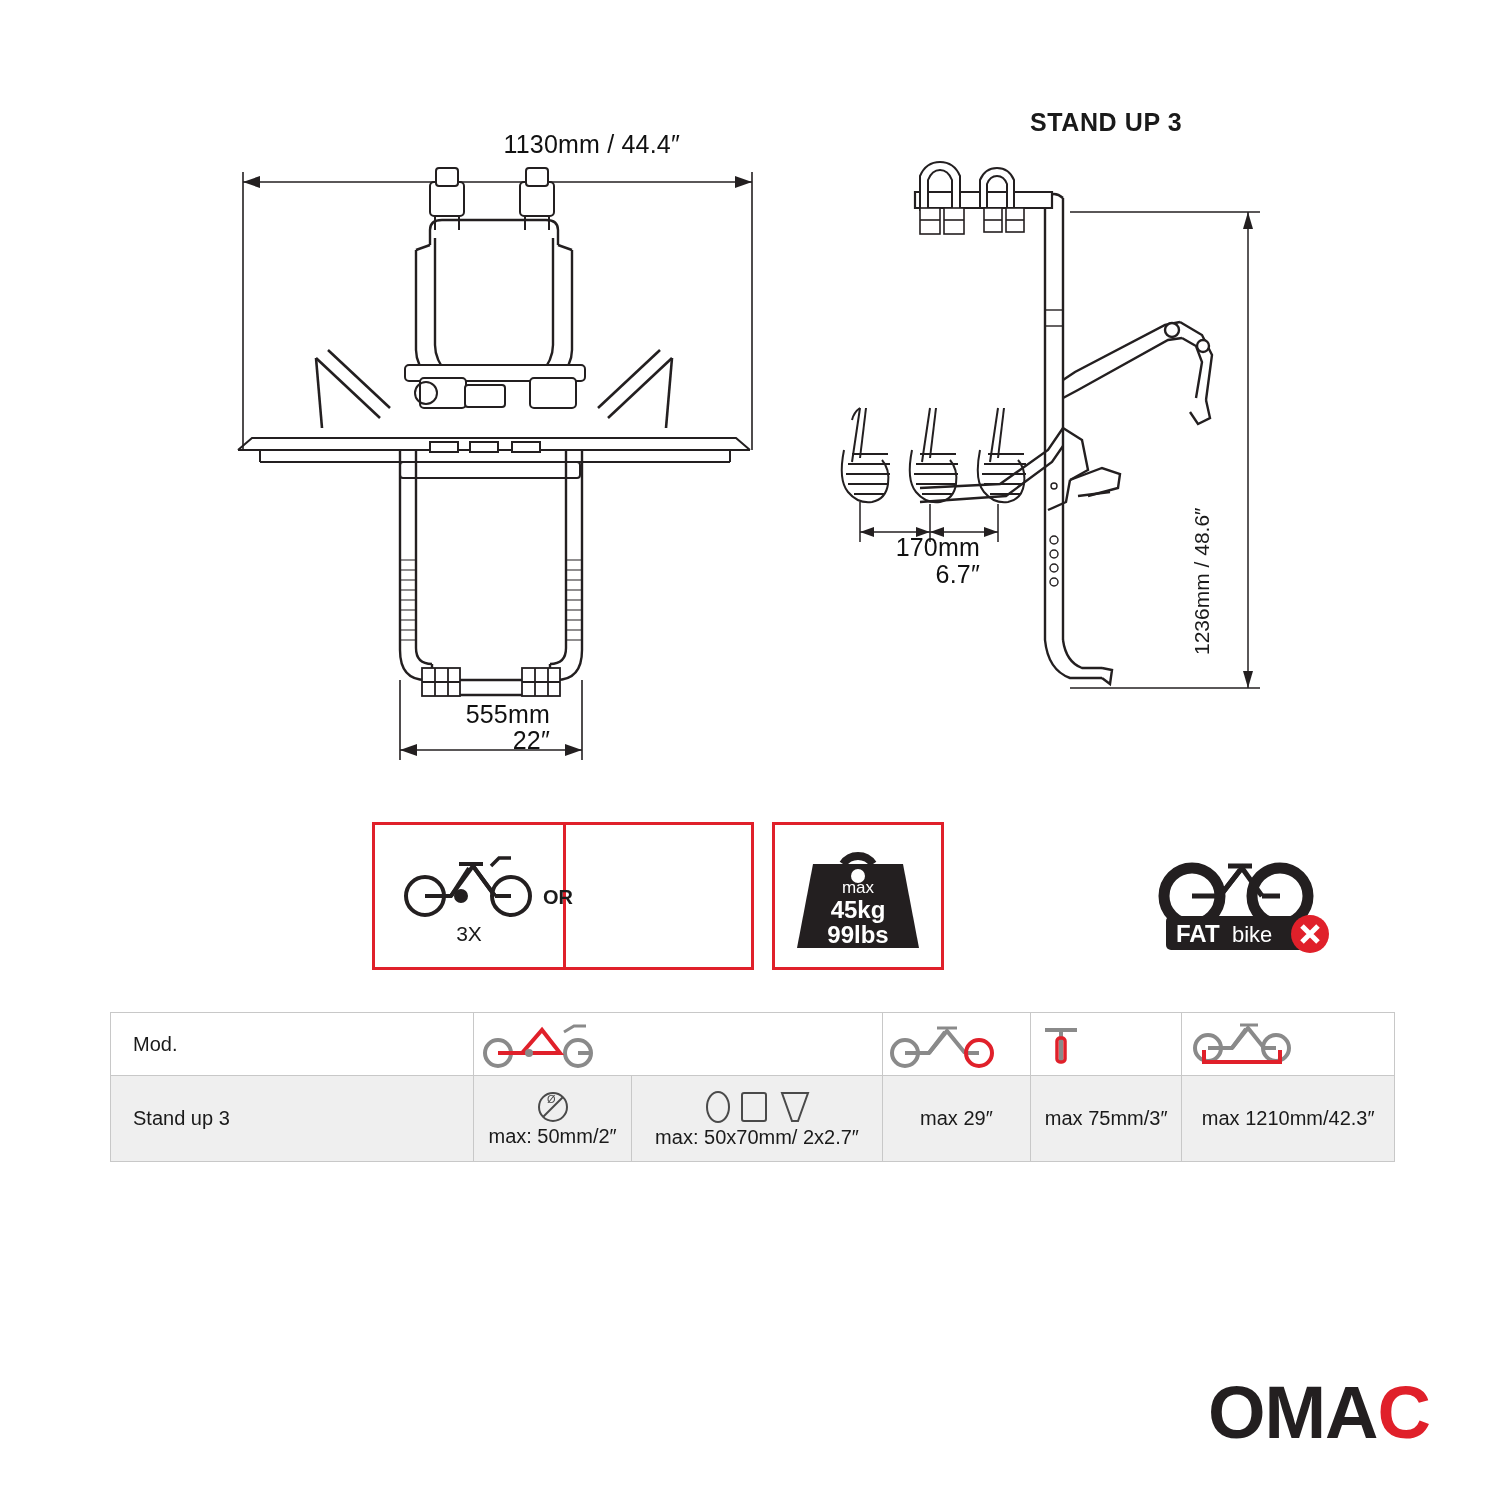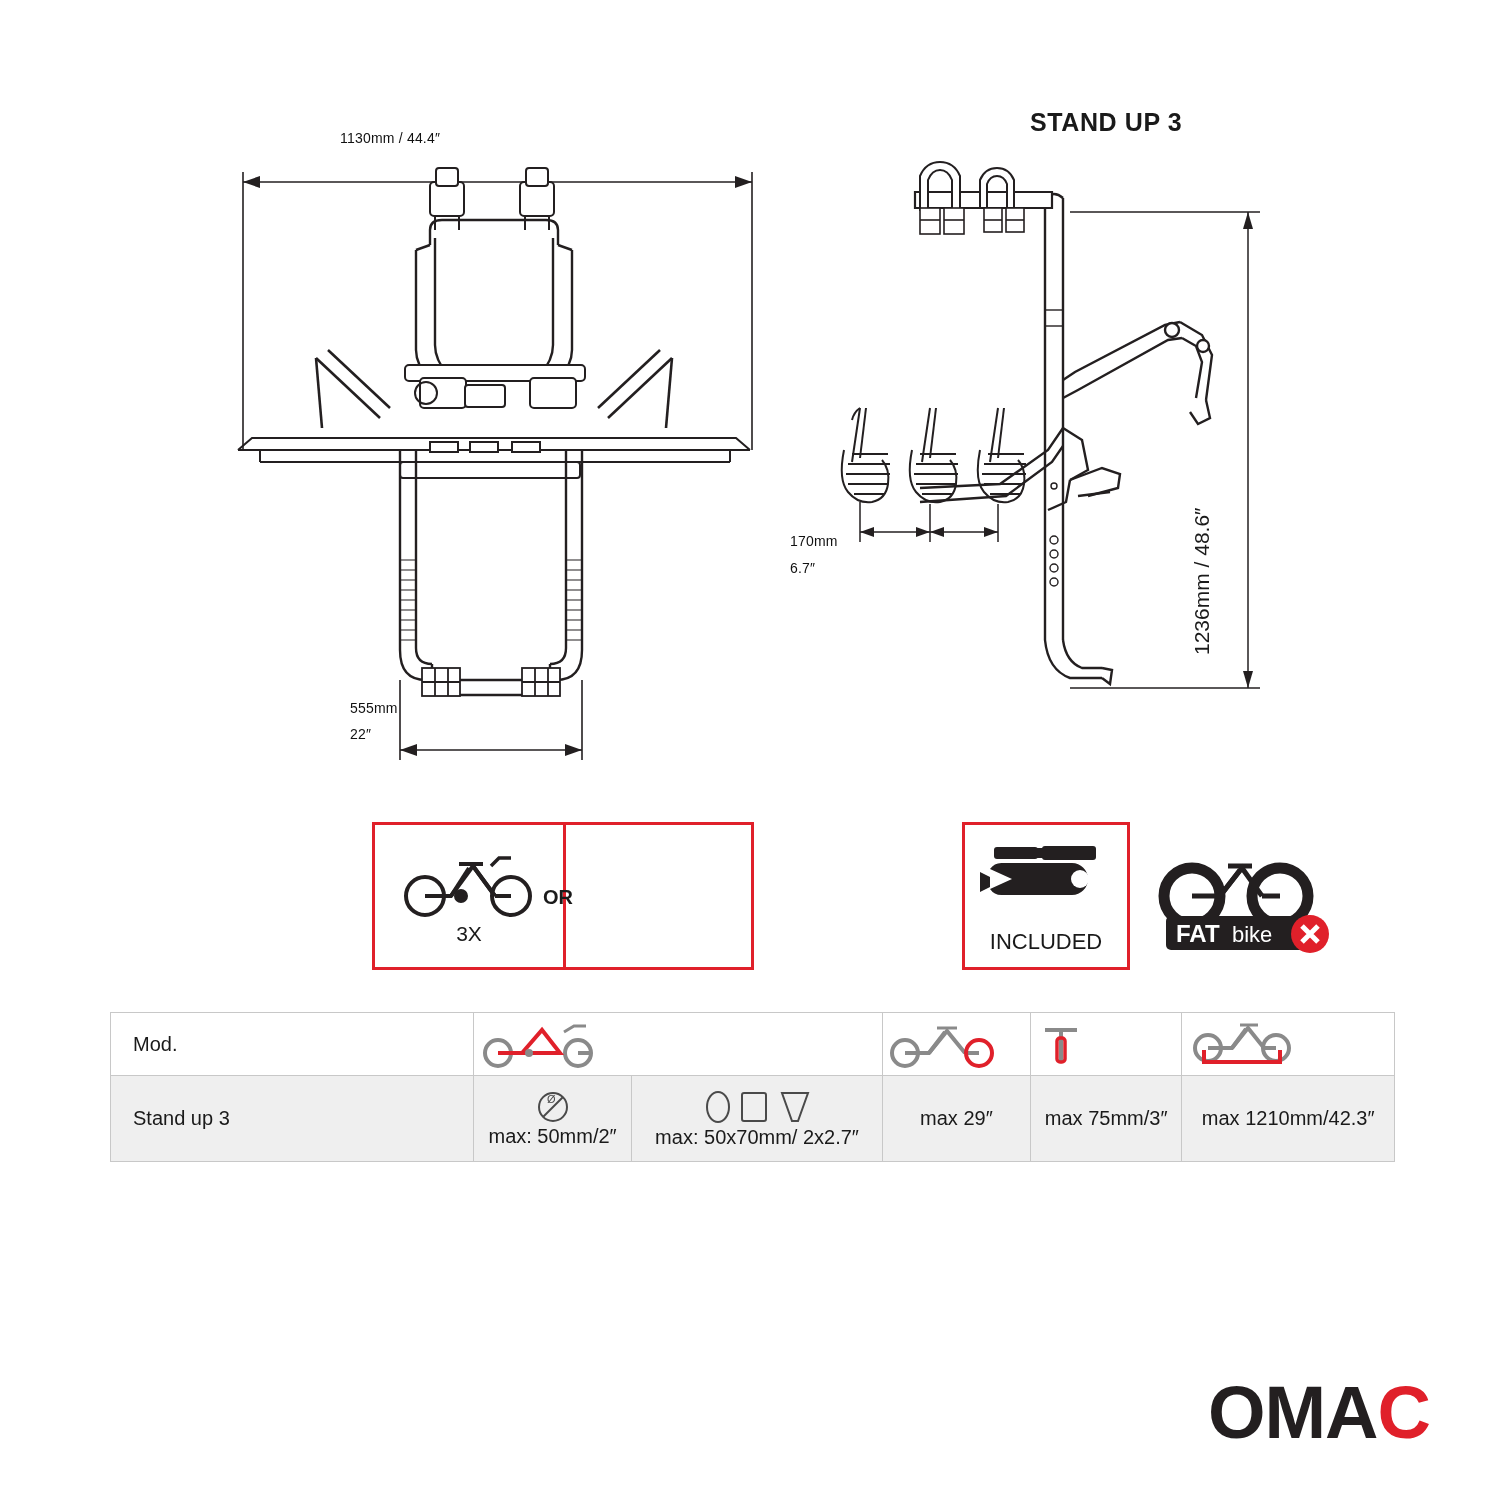--- a/index.html
+++ b/index.html
@@ -8,21 +8,21 @@
     background:#ffffff;
     font-family:"Liberation Sans", sans-serif;
     color:#1a1a1a;
     position:relative;
     overflow:hidden;
   }
   .page { position:absolute; inset:0; }
 
   
   .abs { position:absolute; }
-  .dimtext { font-size:14px; color:#111; text-align:left; letter-spacing:.2px; }
+  .dimtext { font-size:25px; color:#111; text-align:right; letter-spacing:.2px; }
   .vtext { writing-mode:vertical-rl; transform:rotate(180deg); font-size:21px; }
 
   
   #title {
     left:1030px; top:108px;
     font-size:25px; font-weight:bold; letter-spacing:.6px;
   }
 
   
   #front-drawing { left:230px; top:150px; width:560px; height:650px; }
@@ -289,36 +289,33 @@
           </svg>
           <div class="cell-label">3X</div>
         </div>
         <div style="width:0; display:flex; align-items:center; justify-content:center; position:relative;">
           <div class="or-text" style="position:absolute; left:-20px; top:-10px;">OR</div>
         </div>
         <div style="width:3px; height:100%; background:#e0202a;"></div>
       </div>
     </div>
 
-
-    <div class="icon-box" style="left:590px; width:168px;">
-      <div class="icon-cell">
-        <svg width="140" height="84" viewBox="0 0 140 84">
-          <g fill="#231f20">
-            <rect x="18" y="10" width="44" height="12" rx="3"></rect>
-            <rect x="58" y="11" width="10" height="10"></rect>
-            <rect x="66" y="9" width="54" height="14" rx="3"></rect>
-            <path d="M14 32 a14 14 0 0 1 12 -6 l70 0 a16 16 0 1 1 0 32 l-70 0 a14 14 0 0 1 -12 -6 l22 -10 Z"></path>
-            <circle cx="104" cy="42" r="9" fill="#ffffff"></circle>
-            <path d="M14 40 l-10 -5 l0 20 l10 -5 Z"></path>
-          </g>
+    <div class="icon-box" style="left:400px; width:172px;">
+      <div style="position:relative; width:150px; height:120px;">
+        <svg width="150" height="120" viewBox="0 0 150 120">
+          <path d="M60 28 a18 18 0 0 1 30 0" fill="none" stroke="#231f20" stroke-width="8"></path>
+          <path d="M30 28 L120 28 L136 112 L14 112 Z" fill="#231f20"></path>
+          <circle cx="75" cy="40" r="7" fill="#ffffff"></circle>
         </svg>
-        <div class="cell-label" style="font-size:22px; margin-top:8px;">INCLUDED</div>
+        <div style="position:absolute; left:0; top:42px; width:150px; text-align:center; color:#fff; font-size:17px;">max</div>
+        <div style="position:absolute; left:0; top:60px; width:150px; text-align:center; color:#fff; font-size:24px; font-weight:bold;">45kg</div>
+        <div style="position:absolute; left:0; top:85px; width:150px; text-align:center; color:#fff; font-size:24px; font-weight:bold;">99lbs</div>
       </div>
     </div>
+
 
     <div style="position:absolute; left:782px; top:32px; width:200px; height:112px;">
       <svg width="200" height="112" viewBox="0 0 200 112">
         <g fill="none" stroke="#231f20" stroke-width="5">
           <circle cx="38" cy="42" r="28" stroke-width="11"></circle>
           <circle cx="126" cy="42" r="28" stroke-width="11"></circle>
           <path d="M38 42 L66 42 L88 14 L108 42"></path>
           <path d="M66 42 L86 16"></path>
           <path d="M74 12 L98 12" stroke-width="5"></path>
           <path d="M108 42 L126 42"></path>

